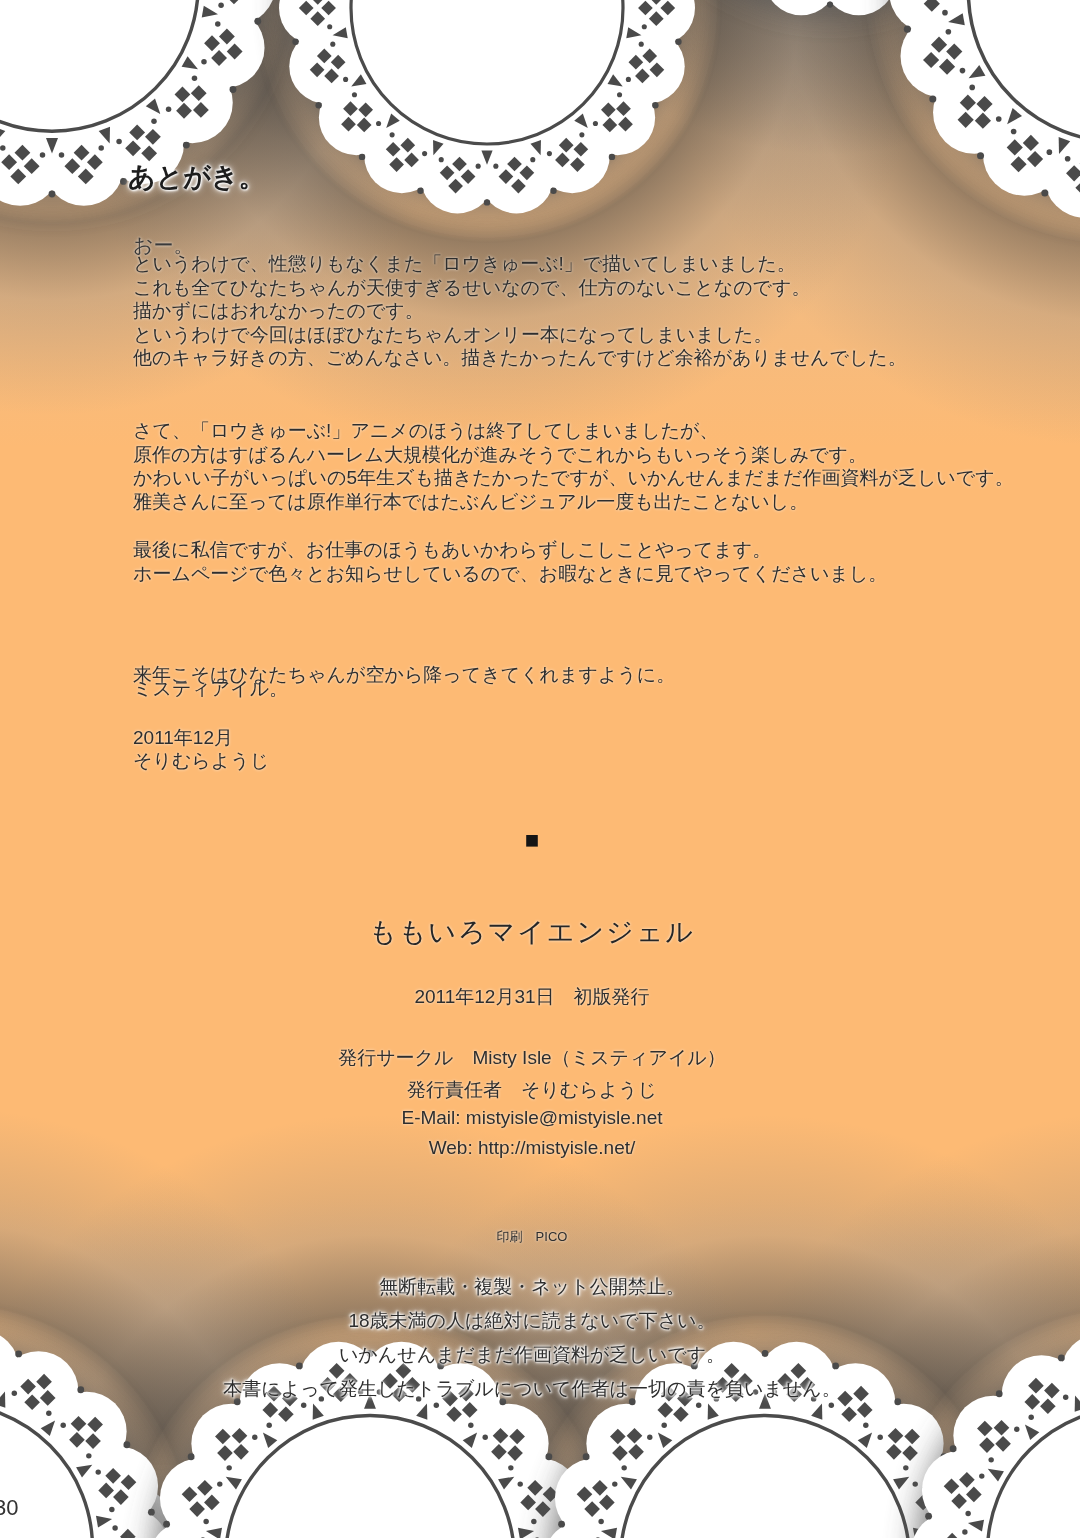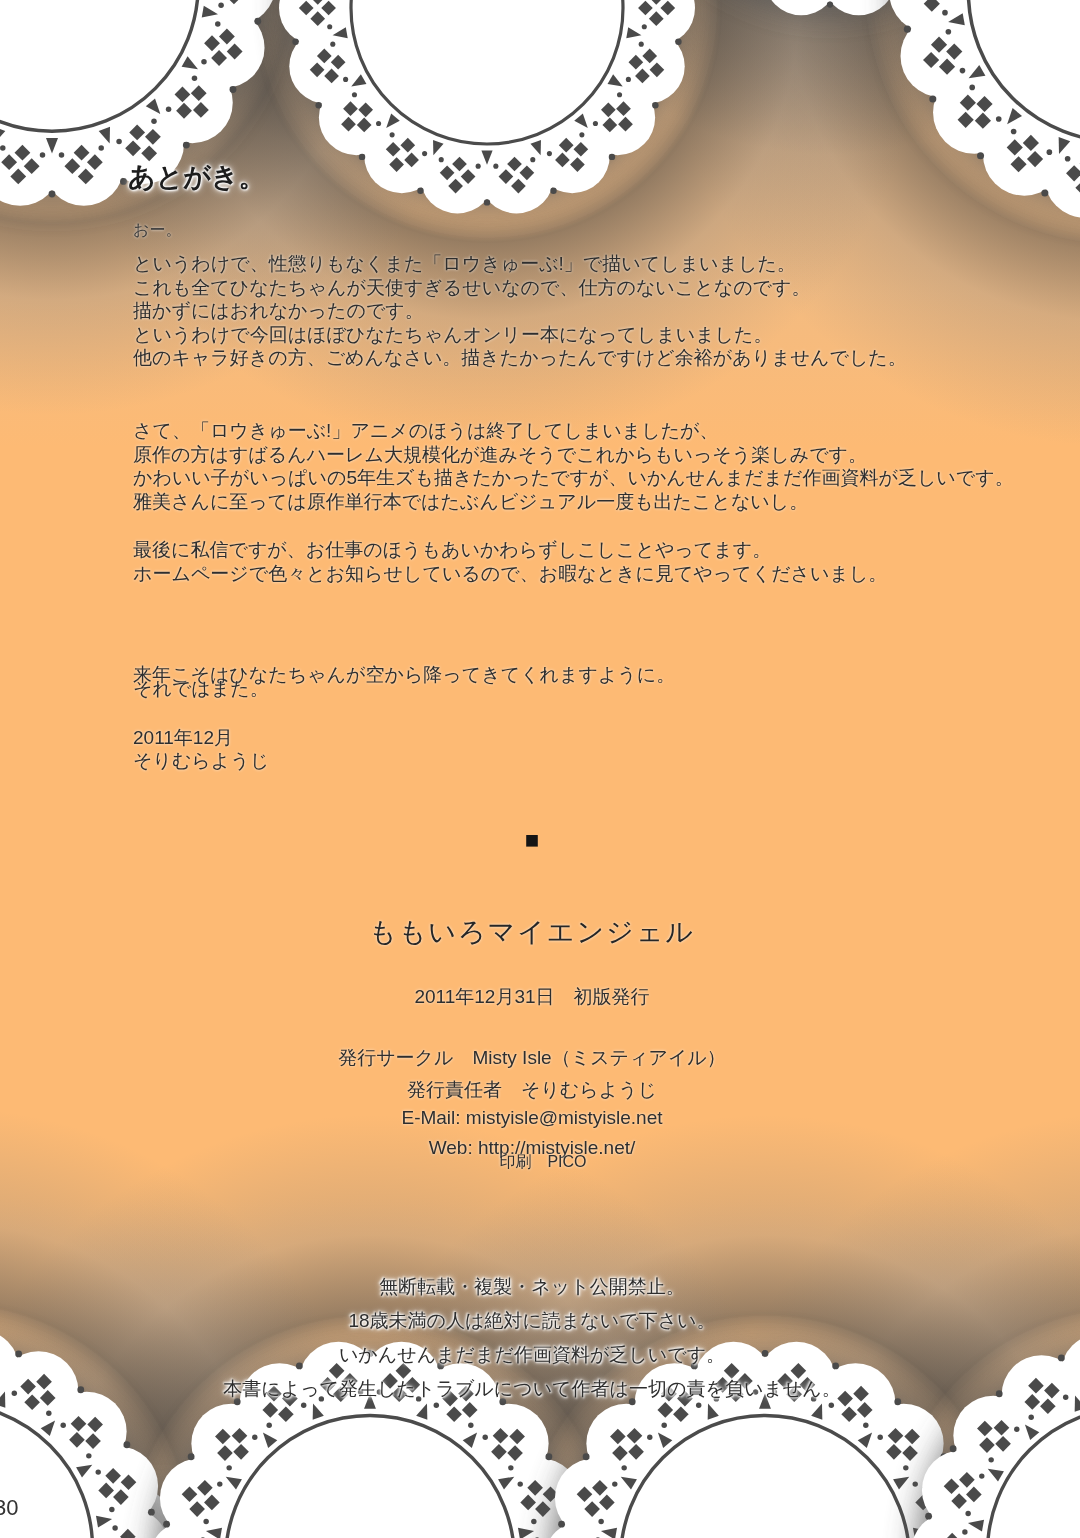--- a/index.html
+++ b/index.html
@@ -38,36 +38,36 @@
   .txt{position:absolute;color:#2e2e2e;white-space:nowrap;
        text-shadow:0 0 3px rgba(255,255,255,.85);}
   .txt .line{white-space:nowrap;}
   .left{left:133px;}
   .center{left:0;width:1064px;text-align:center;}
   .body-size{font-size:19px;line-height:23.6px;}
   .page-title{
     top:141px;left:128px;font-size:27px;font-weight:bold;color:#1d1d1d;
     text-shadow:0 0 4px #fff,0 0 8px #fff,1px 1px 2px #fff,-1px -1px 2px #fff;
   }
-  .opening{top:204px;font-size:16px;color:#3a3a3a;}
+  .opening{top:212px;font-size:20px;color:#3a3a3a;}
   .para1{top:252px;}
   .para2{top:419px;}
   .para3{top:538px;}
   .wish{top:644px;}
   .signoff{top:658px;}
   .date{top:707px;text-align:center;}
   .author{top:730px;}
   .divider{top:828px;font-size:24px;line-height:24px;color:#141414;text-shadow:none;}
   .book-title{top:914px;font-size:27px;letter-spacing:2px;color:#262626;}
   .edition{top:984px;font-size:19px;}
   .circle-line{top:1045px;font-size:19px;}
   .publisher{top:1077px;font-size:19px;}
   .email{top:1107px;font-size:19px;}
   .web{top:1137px;font-size:19px;}
-  .printer{top:1152px;font-size:16px;padding-left:11px;}
+  .printer{top:1228px;font-size:13px;}
   .notices{top:1270px;font-size:19px;}
   .notices .line{line-height:34px;
     text-shadow:0 0 4px #fff,0 0 7px #fff,1px 1px 2px #fff,-1px -1px 2px #fff;}
   .page-number{
     position:absolute;left:-6px;top:1495px;font-size:22px;color:#333;
     text-shadow:0 0 3px #fff,1px 1px 2px #fff;white-space:nowrap;
   }
 </style>
 </head>
 <body>
@@ -2112,21 +2112,21 @@
       <div class="line">原作の方はすばるんハーレム大規模化が進みそうでこれからもいっそう楽しみです。</div>
       <div class="line">かわいい子がいっぱいの5年生ズも描きたかったですが、いかんせんまだまだ作画資料が乏しいです。</div>
       <div class="line">雅美さんに至っては原作単行本ではたぶんビジュアル一度も出たことないし。</div>
     </div>
   <div class="txt left body-size para3">
       <div class="line">最後に私信ですが、お仕事のほうもあいかわらずしこしことやってます。</div>
       <div class="line">ホームページで色々とお知らせしているので、お暇なときに見てやってくださいまし。</div>
     </div>
 
   <p class="txt left body-size wish">来年こそはひなたちゃんが空から降ってきてくれますように。</p>
-  <p class="txt left body-size signoff">それではまた。</p>
+  <p class="txt left body-size signoff">ミスティアイル。</p>
   <p class="txt left body-size date">2011年12月</p>
   <p class="txt left body-size author">そりむらようじ</p>
 
   <div class="txt center divider">■</div>
   <div class="txt center book-title">ももいろマイエンジェル</div>
   <div class="txt center edition">2011年12月31日　初版発行</div>
   <div class="txt center circle-line">発行サークル　Misty Isle（ミスティアイル）</div>
   <div class="txt center publisher">発行責任者　そりむらようじ</div>
   <div class="txt center email">E-Mail: mistyisle@mistyisle.net</div>
   <div class="txt center web">Web: http://mistyisle.net/</div>

